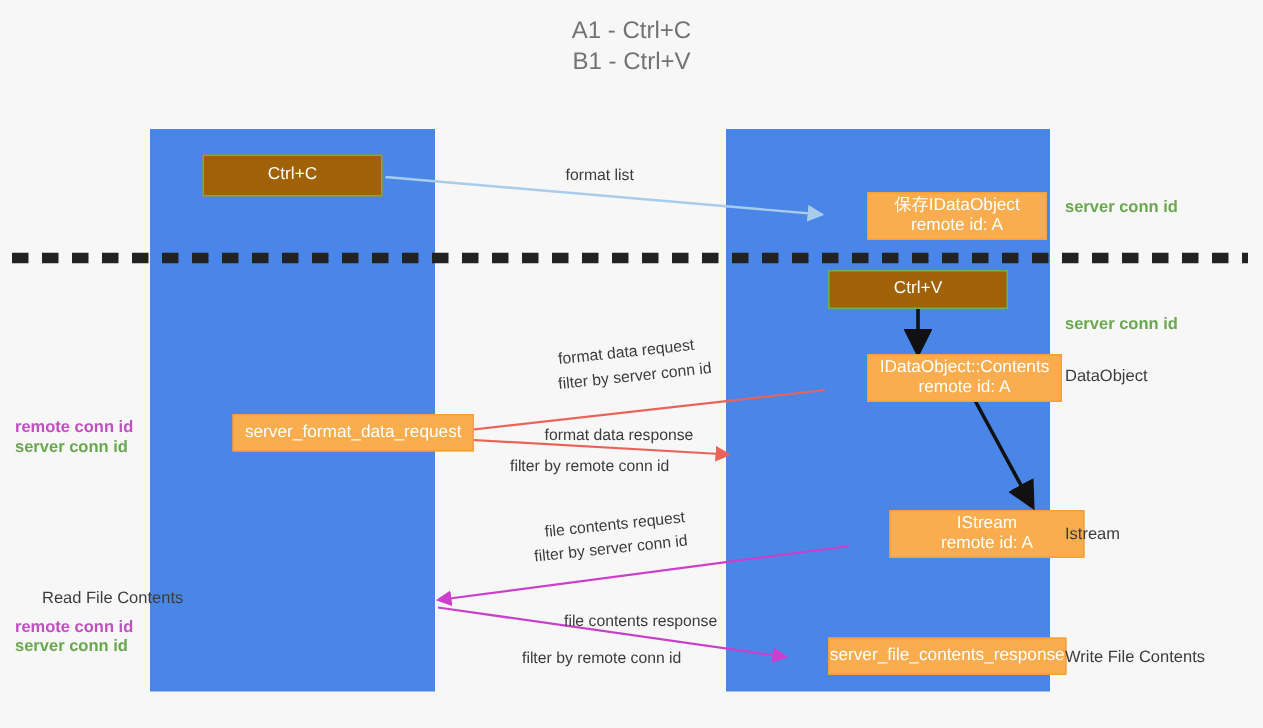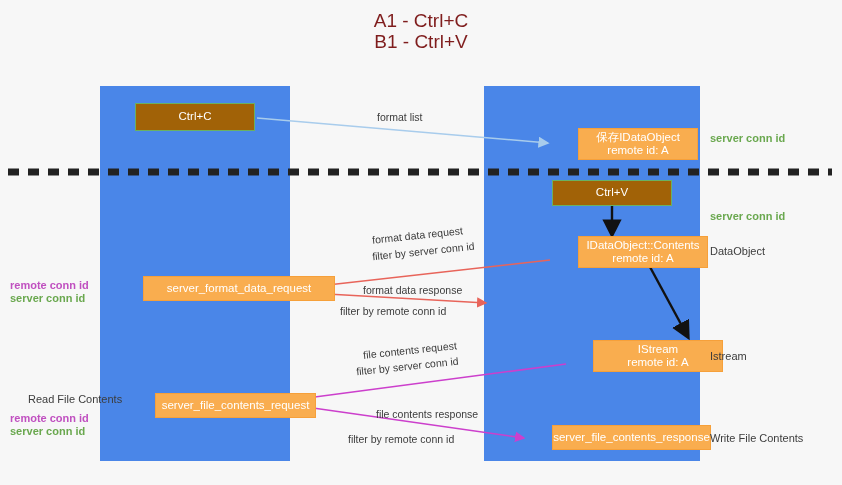--- a/index.html
+++ b/index.html
@@ -21,22 +21,22 @@
     position:absolute;
     text-align:center;
     color:#444;
     font-size:11.5px;
     line-height:13px;
   }
   .title{
     position:absolute;
     left:0;right:0;top:10px;
     text-align:center;
-    color:#7f1d1d;
-    font-size:19px;
+    color:#737373;
+    font-size:16px;
     line-height:21px;
   }
   .node{
     position:absolute;
     box-sizing:border-box;
     color:#ffffff;
     font-size:11.5px;
     line-height:13.5px;
     display:flex;
     align-items:center;
@@ -122,33 +122,30 @@
 
   <div class="node green" style="left:552px;top:180px;width:120px;height:26px;">
     <span>Ctrl+V</span>
   </div>
 
   <div class="node orange" style="left:552px;top:236px;width:130px;height:32px;">
     <span>IDataObject::Contents</span>
     <span>remote id: A</span>
   </div>
 
-  <div class="node orange" style="left:117px;top:276px;width:192px;height:25px;">
+  <div class="node orange" style="left:129px;top:276px;width:161px;height:25px;">
     <span>server_format_data_request</span>
   </div>
 
 
   <div class="node orange" style="left:567px;top:340px;width:130px;height:32px;">
     <span>IStream</span>
     <span>remote id: A</span>
   </div>
 
-  <div class="node orange" style="left:129px;top:393px;width:161px;height:25px;">
-    <span>server_file_contents_request</span>
-  </div>
 
   <div class="node orange" style="left:526px;top:425px;width:159px;height:25px;">
     <span>server_file_contents_response</span>
   </div>
 
   <div class="lbl" style="left:377px;top:111px;">format list</div>
 
   <div class="lbl" style="left:372px;top:229px;transform:rotate(-6deg);">format data request</div>
   <div class="lbl" style="left:372px;top:245px;transform:rotate(-6deg);"><span>filter by </span><span class="green">server conn id</span></div>
 

